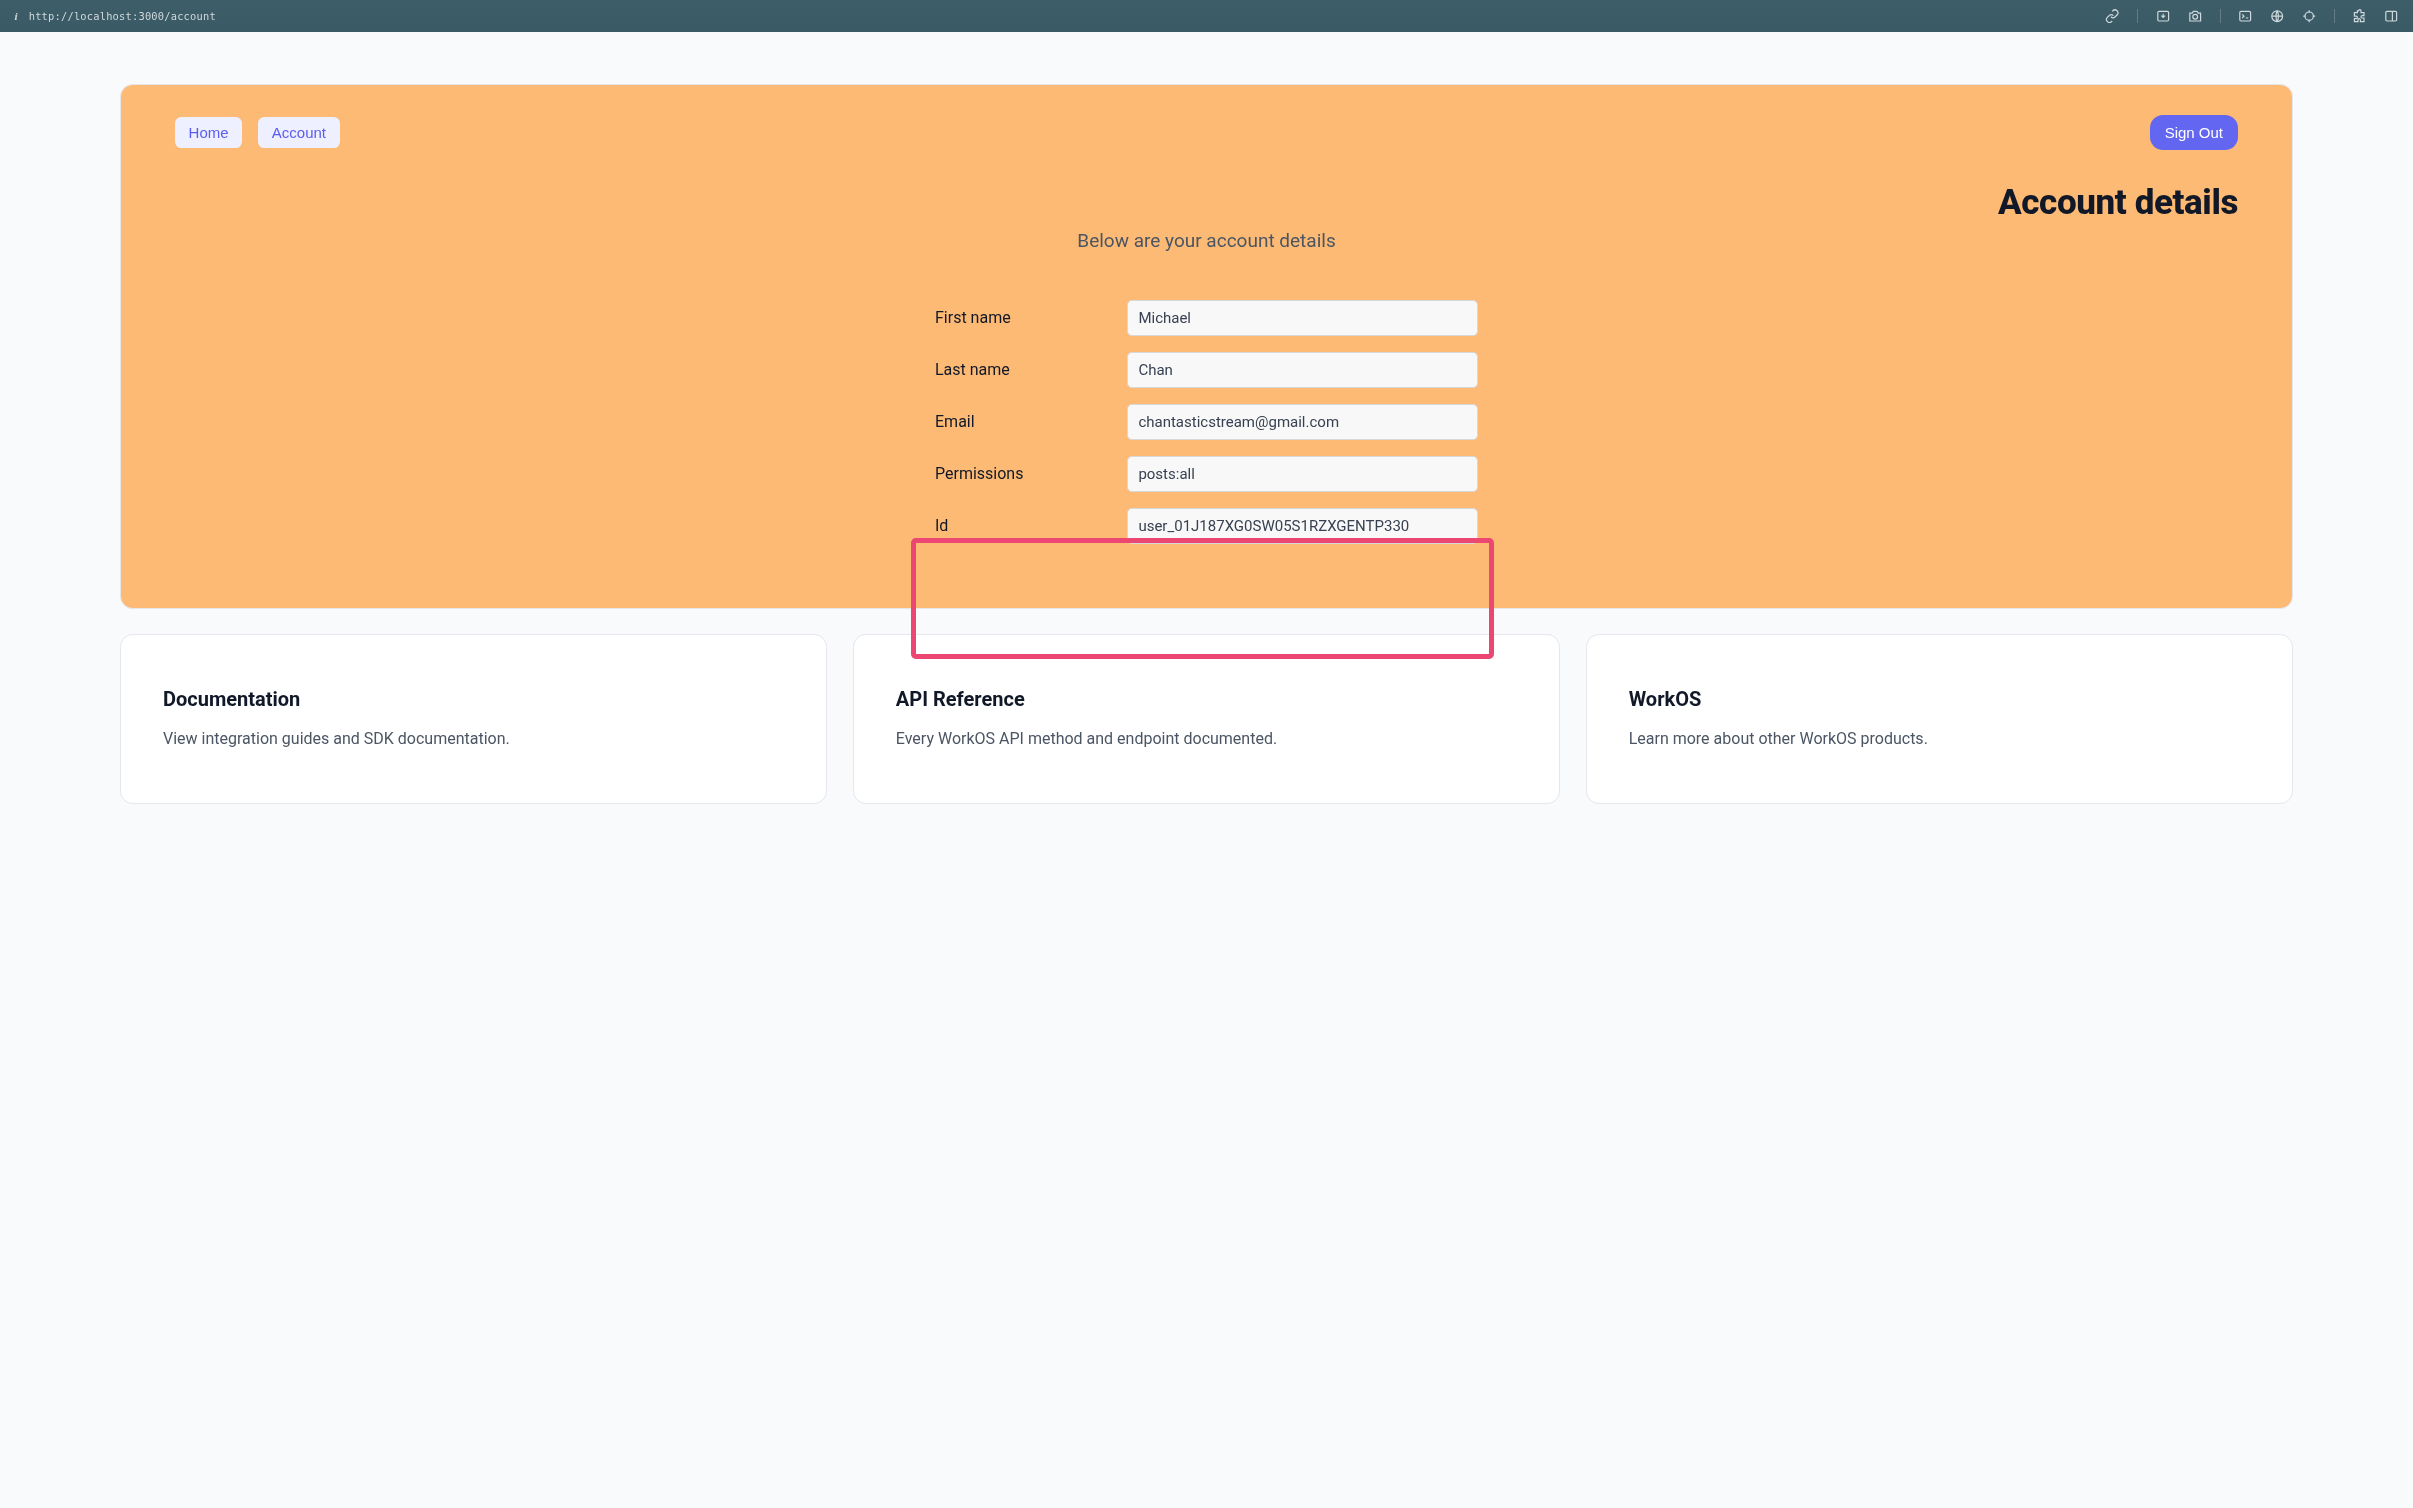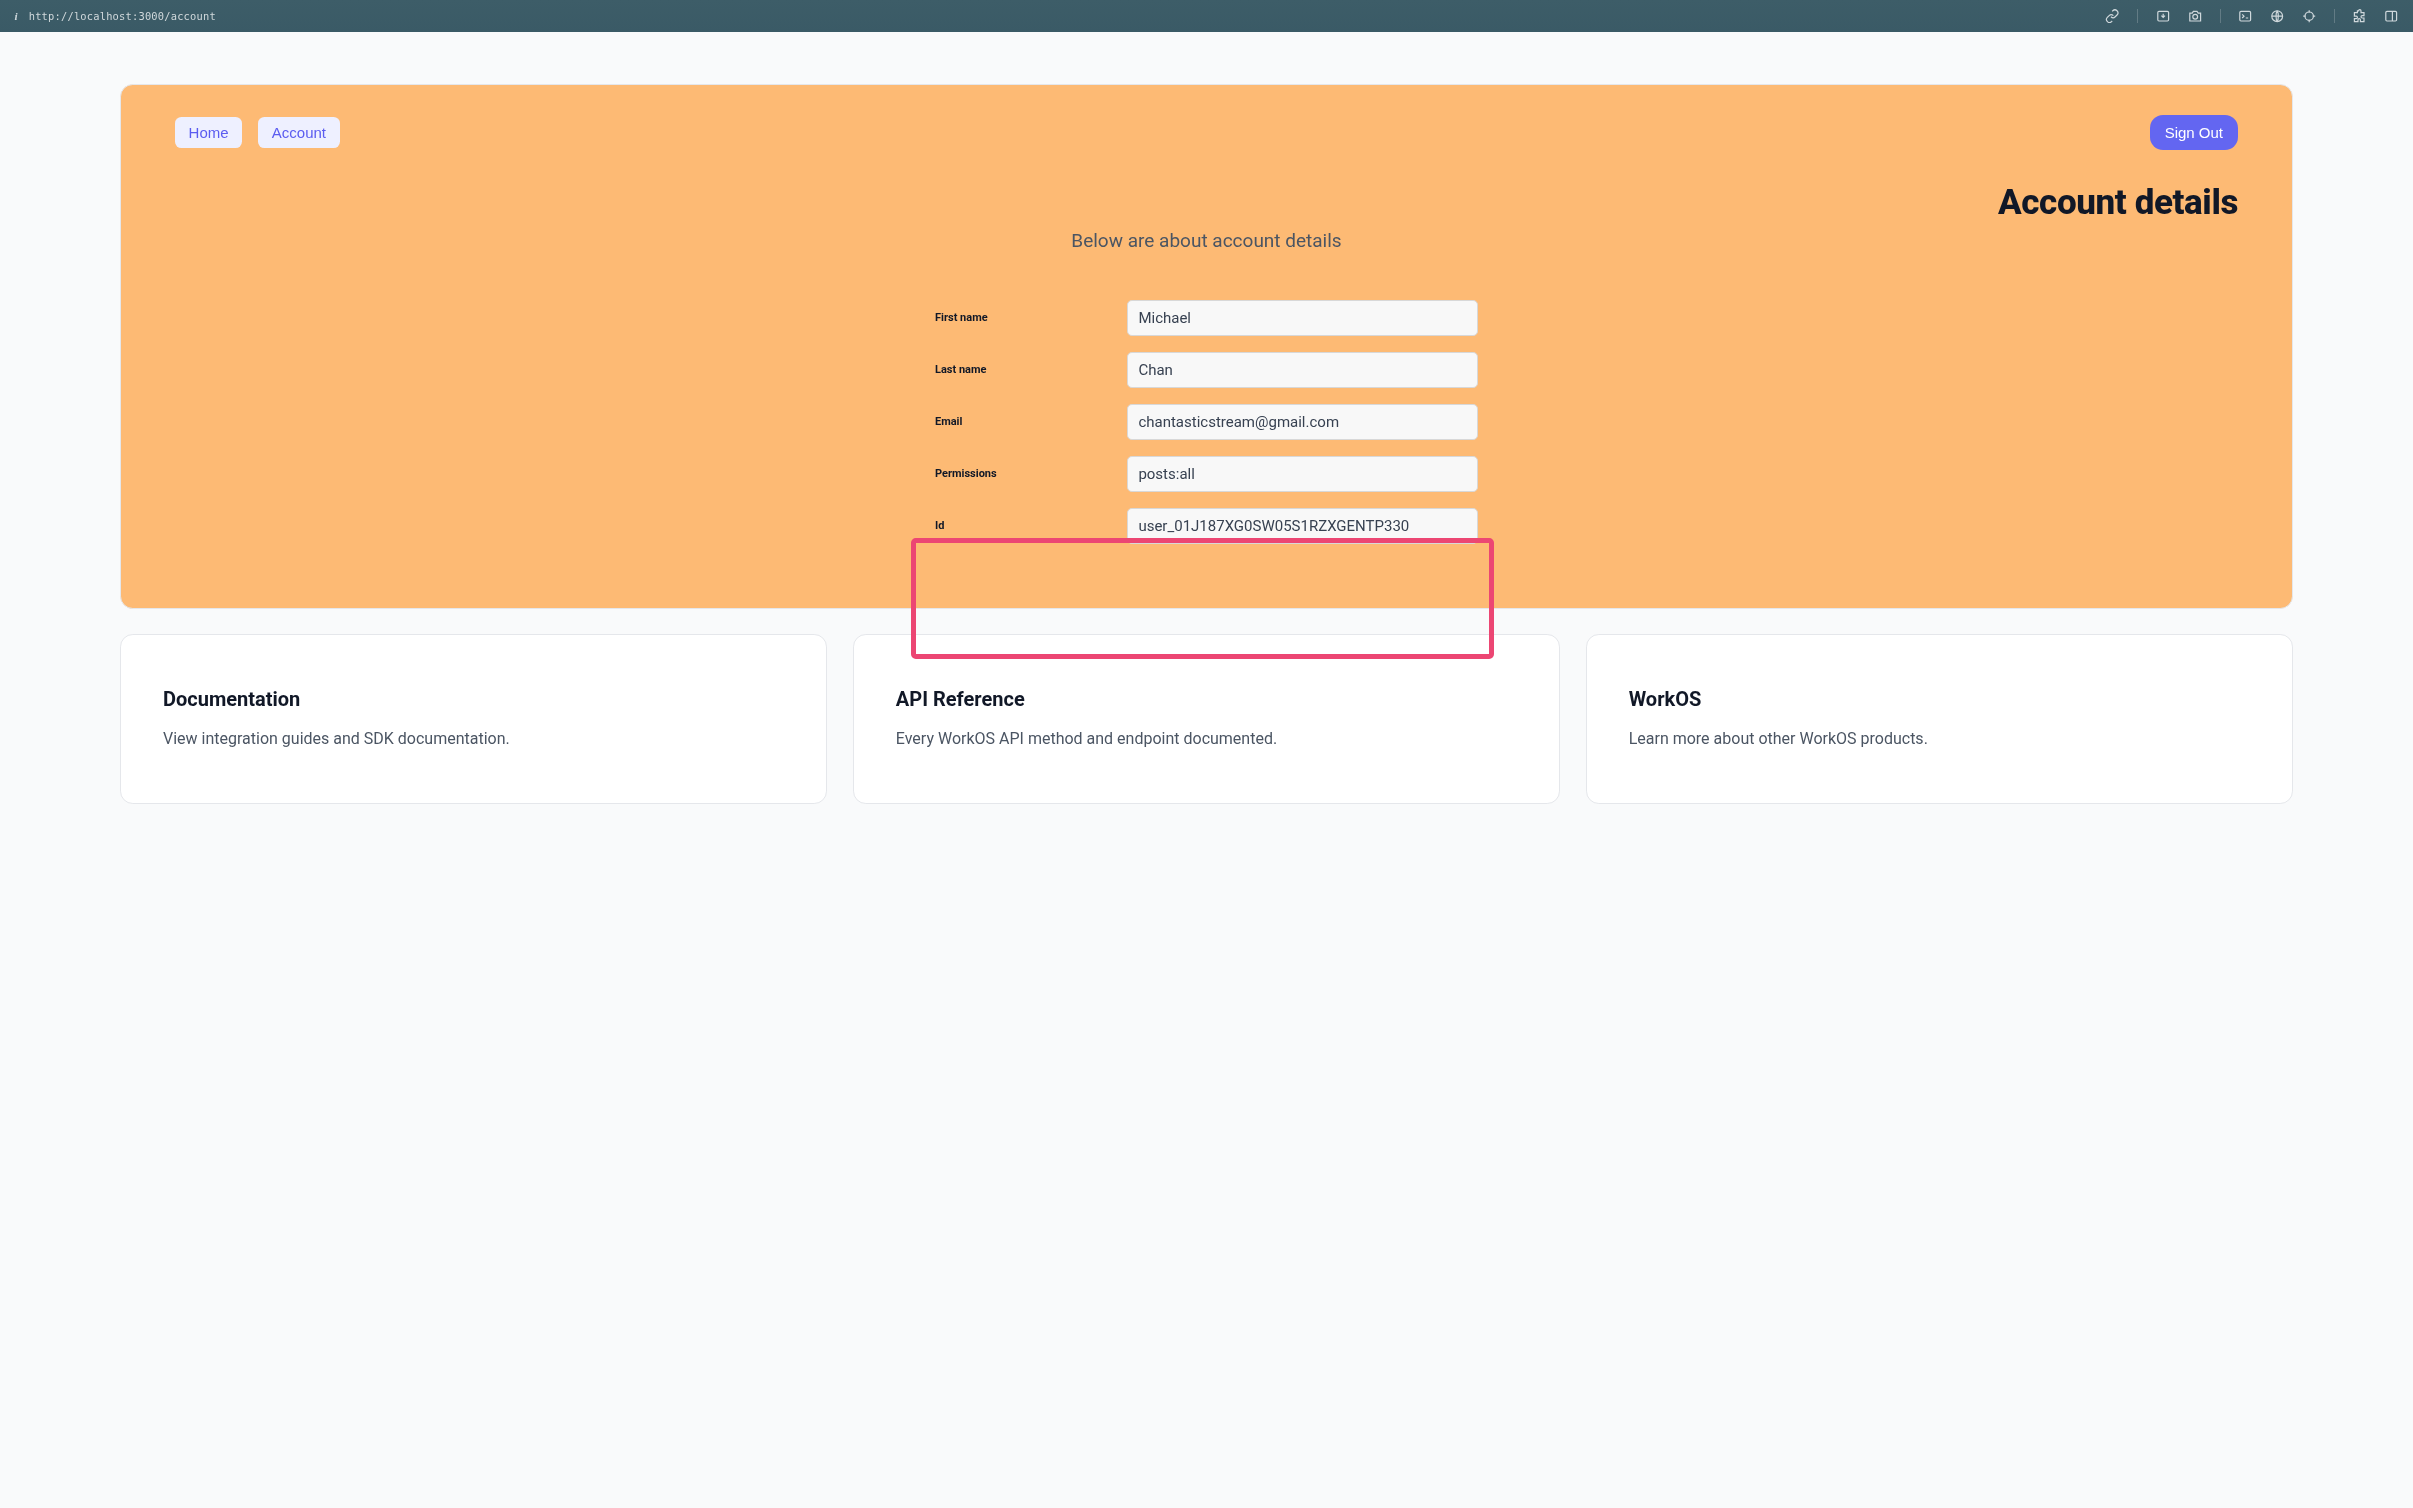--- a/index.html
+++ b/index.html
@@ -119,22 +119,22 @@
       position: relative;
     }
     .form-row {
       display: grid;
       grid-template-columns: 176px 1fr;
       align-items: center;
       gap: 16px;
       margin-bottom: 16px;
     }
     .form-label {
-      font-size: 11px;
-      font-weight: 700;
+      font-size: 16px;
+      font-weight: 400;
     }
     .form-input {
       background: #f8f8f8;
       border: 0.8px solid #d8d8d8;
       border-radius: 4.8px;
       padding: 8px 10.4px;
       font-size: 15px;
       color: #374151;
       width: 100%;
       font-family: inherit;
@@ -235,21 +235,21 @@
   <div class="card">
     <div class="navbar">
       <div class="nav-links">
         <button class="nav-link">Home</button>
         <button class="nav-link">Account</button>
       </div>
       <button class="btn-primary">Sign Out</button>
     </div>
 
     <h1 class="page-title">Account details</h1>
-    <p class="page-subtitle">Below are about account details</p>
+    <p class="page-subtitle">Below are your account details</p>
 
     <div class="form">
       <div class="form-row">
         <label class="form-label">First name</label>
         <input class="form-input" type="text" readonly="" value="Michael" style="">
       </div>
       <div class="form-row">
         <label class="form-label">Last name</label>
         <input class="form-input" type="text" readonly="" value="Chan" style="">
       </div>

